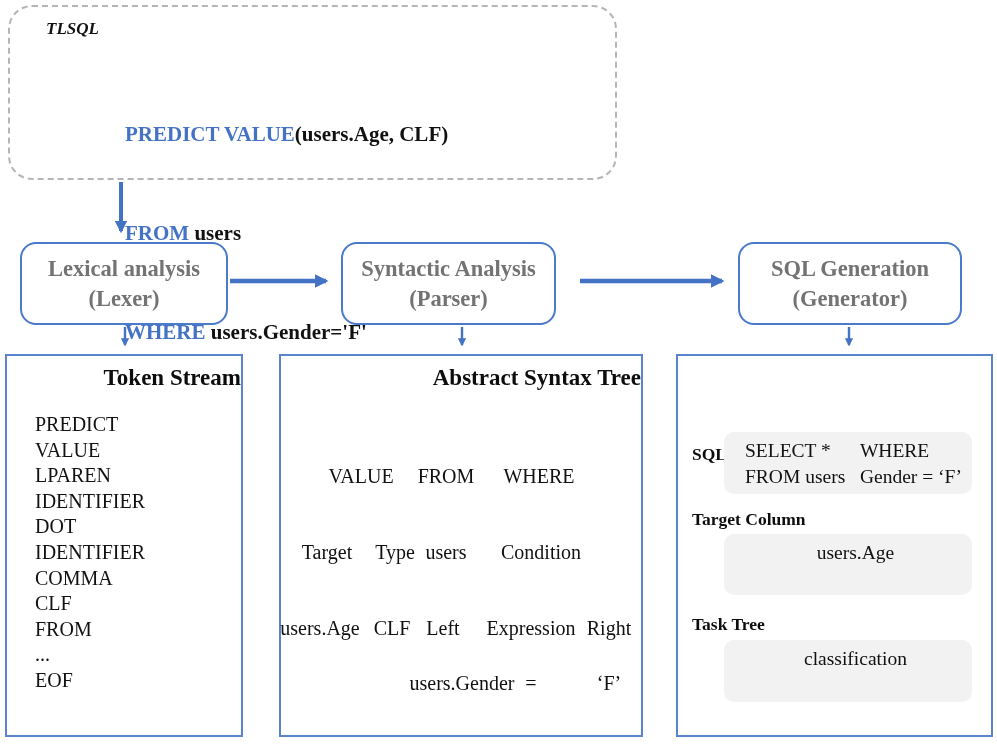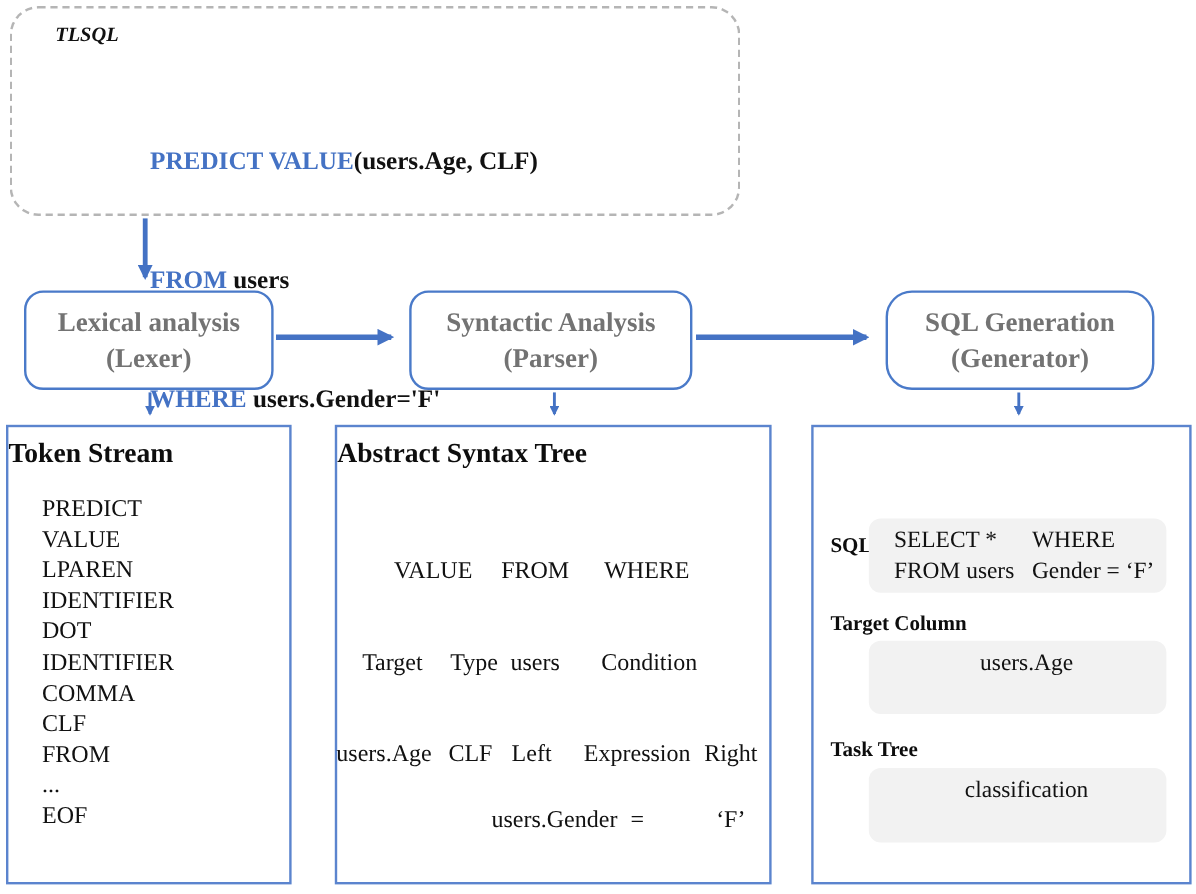--- a/index.html
+++ b/index.html
@@ -24,33 +24,33 @@
   .rest{color:#111111;}
 
   
   .proc{
     position:absolute;top:242px;height:83px;box-sizing:border-box;
     border:2.4px solid #4a7ac9;border-radius:16px;background:#ffffff;
     display:flex;flex-direction:column;align-items:center;justify-content:center;
     font-size:22.5px;font-weight:bold;line-height:1.3;color:#737373;text-align:center;
   }
   #proc-lexer{left:20px;width:208px;}
-  #proc-parser{left:341px;width:236px;}
-  #proc-generator{left:738px;width:224px;border-radius:22px;}
+  #proc-parser{left:341px;width:215px;}
+  #proc-generator{left:738px;width:224px;}
 
   
   .panel{
     position:absolute;top:354px;height:383px;box-sizing:border-box;
     border:2px solid #5b84ce;background:#ffffff;
   }
   #panel-tokens{left:5px;width:238px;}
   #panel-ast{left:279px;width:364px;}
   #panel-result{left:676px;width:317px;}
   .panel-title{
-    position:absolute;left:0;top:9px;width:100%;text-align:left;
+    position:absolute;left:0;top:9px;width:100%;text-align:right;
     font-size:23px;font-weight:bold;color:#0d0d0d;
   }
   .token-list{
     position:absolute;left:28px;top:56px;font-size:20px;line-height:25.6px;color:#111;
   }
 
   
   .ast-node{
     position:absolute;transform:translateX(-50%);font-size:20px;color:#111;white-space:nowrap;
   }

